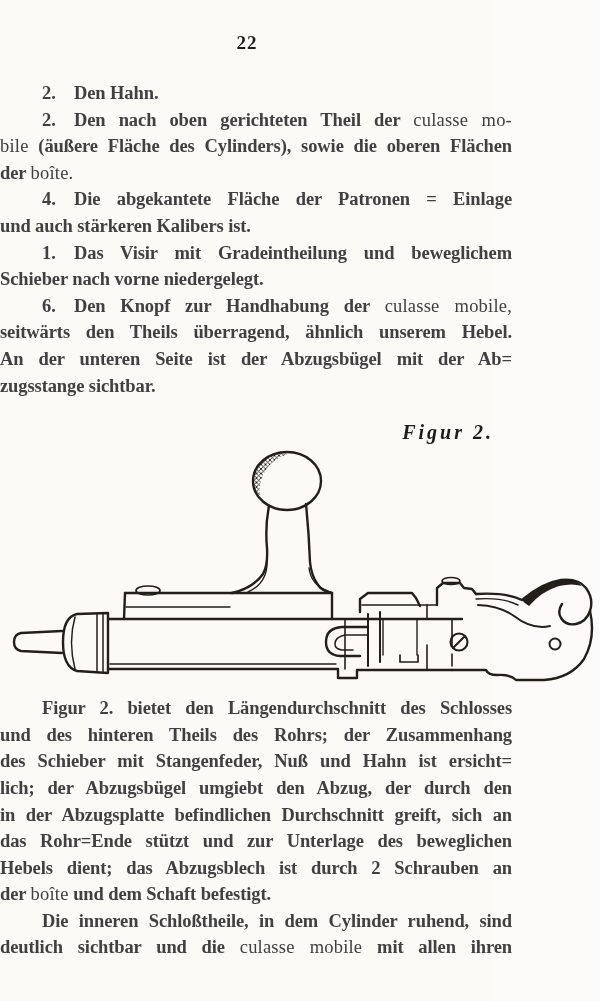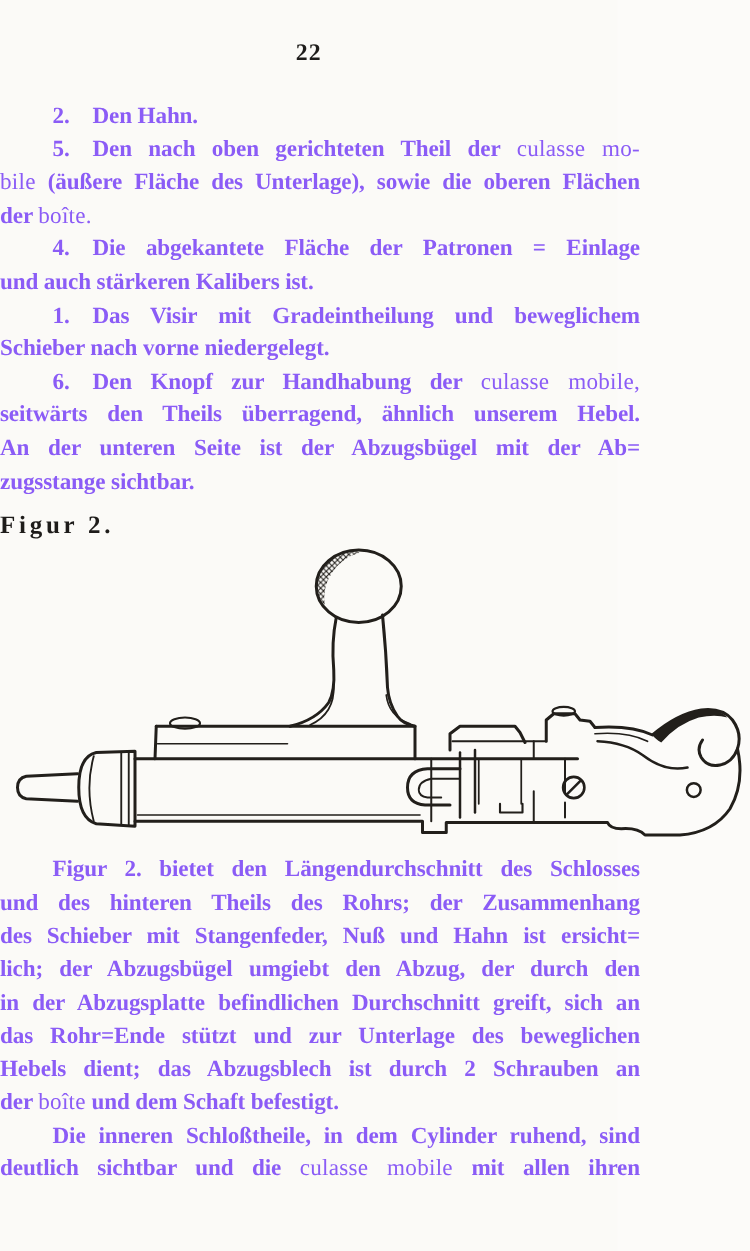--- a/index.html
+++ b/index.html
@@ -24,49 +24,50 @@
     margin-bottom:24px;
   }
   .text-block{
     width:512px;margin:0 auto;
   }
   .line{
     font-weight:700;
     font-size:18.5px;
     line-height:26.6px;
     letter-spacing:-0.1px;
-    color:#8b5cf6;
+    color:#404040;
     text-align:left;
   }
   .line.j{text-align:justify;text-align-last:justify;}
   .line.i{text-indent:42px;}
   .latin{font-weight:400;letter-spacing:0.2px;}
   .caption{
-    text-align:left;
+    text-align:right;
     font-weight:700;font-size:20px;line-height:26px;
     letter-spacing:3px;
-    margin-top:8px;
+    margin-top:20px;
+    font-style:italic;
   }
   .figure-wrap{
     width:600px;height:240px;margin-top:2px;
     position:relative;
   }
   .block2{margin-top:8px;}
 </style>
 </head>
 <body>
 
 <div class="page" style="background: rgb(251, 250, 247); color: rgb(30, 28, 26);">
 
   <div class="pagenum">22</div>
 
   <div class="text-block">
       <div class="line i"><span class="frak">2.  Den Hahn.</span></div>
-      <div class="line j i"><span class="frak">5.  Den nach oben gerichteten Theil der </span><span class="latin">culasse mo-</span></div>
-      <div class="line j"><span class="latin">bile</span><span class="frak"> (äußere Fläche des Unterlage), sowie die oberen Flächen</span></div>
+      <div class="line j i"><span class="frak">2.  Den nach oben gerichteten Theil der </span><span class="latin">culasse mo-</span></div>
+      <div class="line j"><span class="latin">bile</span><span class="frak"> (äußere Fläche des Cylinders), sowie die oberen Flächen</span></div>
       <div class="line"><span class="frak">der </span><span class="latin">boîte.</span></div>
       <div class="line j i"><span class="frak">4.  Die abgekantete Fläche der Patronen = Einlage</span></div>
       <div class="line"><span class="frak">und auch stärkeren Kalibers ist.</span></div>
       <div class="line j i"><span class="frak">1.  Das Visir mit Gradeintheilung und beweglichem</span></div>
       <div class="line"><span class="frak">Schieber nach vorne niedergelegt.</span></div>
       <div class="line j i"><span class="frak">6.  Den Knopf zur Handhabung der </span><span class="latin">culasse mobile,</span></div>
       <div class="line j"><span class="frak">seitwärts den Theils überragend, ähnlich unserem Hebel.</span></div>
       <div class="line j"><span class="frak">An der unteren Seite ist der Abzugsbügel mit der Ab=</span></div>
       <div class="line"><span class="frak">zugsstange sichtbar.</span></div>
     </div>

